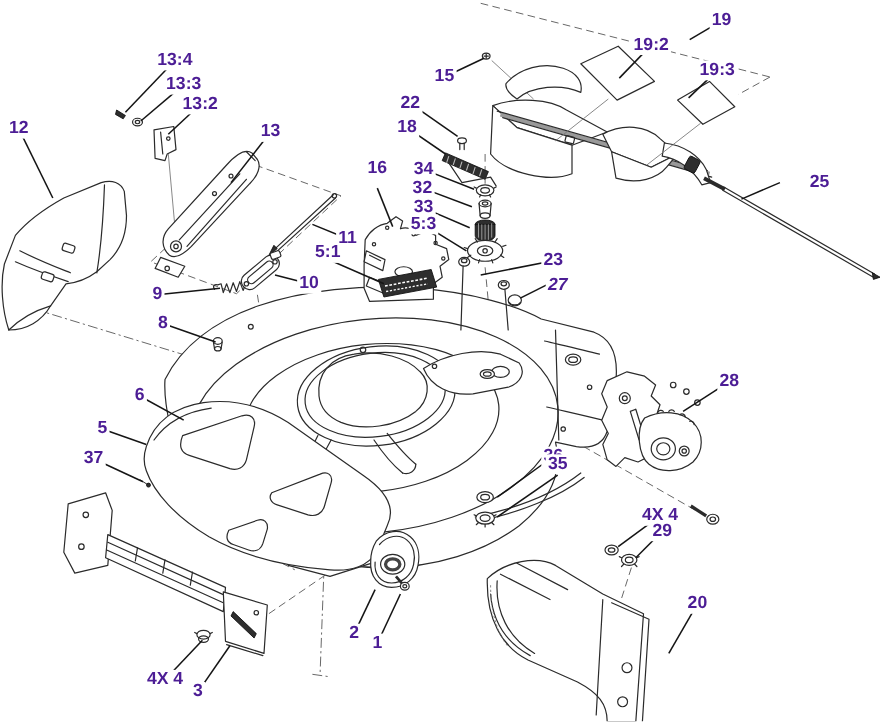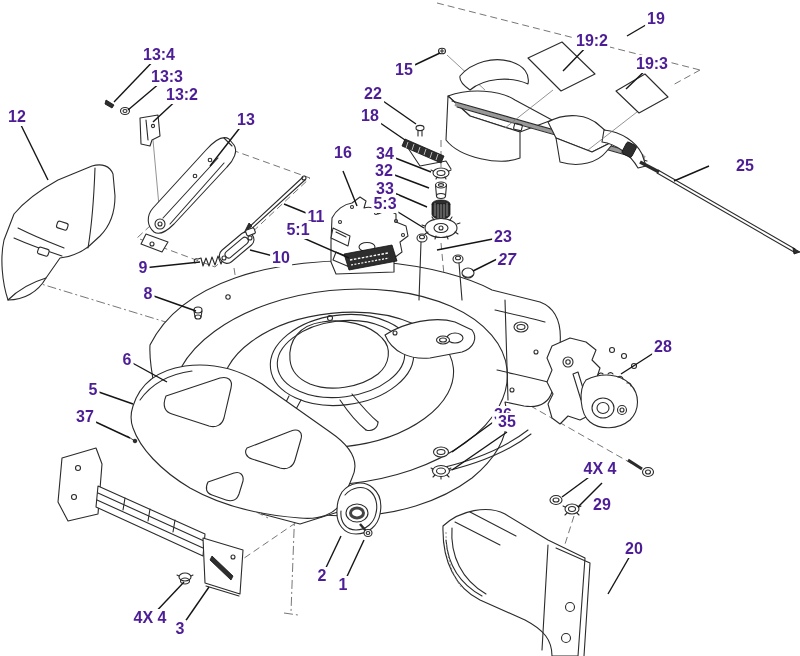--- a/index.html
+++ b/index.html
@@ -404,19 +404,19 @@
     <div class="callout" style="left: 148px; top: 294px;">8</div>
     <div class="callout" style="left: 503px; top: 237px;">23</div>
     <div class="callout" style="left: 507px; top: 260px; font-style: italic;">27</div>
     <div class="callout" style="left: 663px; top: 347px;">28</div>
     <div class="callout" style="left: 127px; top: 360px;">6</div>
     <div class="callout" style="left: 93px; top: 390px;">5</div>
     <div class="callout" style="left: 85px; top: 417px;">37</div>
     <div class="callout" style="left: 503px; top: 415px;">36</div>
     <div class="callout" style="left: 507px; top: 422px;">35</div>
     <div class="callout" style="left: 600px; top: 469px;">4X 4</div>
-    <div class="callout" style="left: 602px; top: 483px; margin-top: 22px;">29</div>
+    <div class="callout" style="left: 602px; top: 483px;">29</div>
     <div class="callout" style="left: 634px; top: 549px;">20</div>
     <div class="callout" style="left: 322px; top: 576px;">2</div>
     <div class="callout" style="left: 343px; top: 585px;">1</div>
     <div class="callout" style="left: 150px; top: 618px;">4X 4</div>
     <div class="callout" style="left: 180px; top: 629px;">3</div>
   </div>
 
 </body></html>

